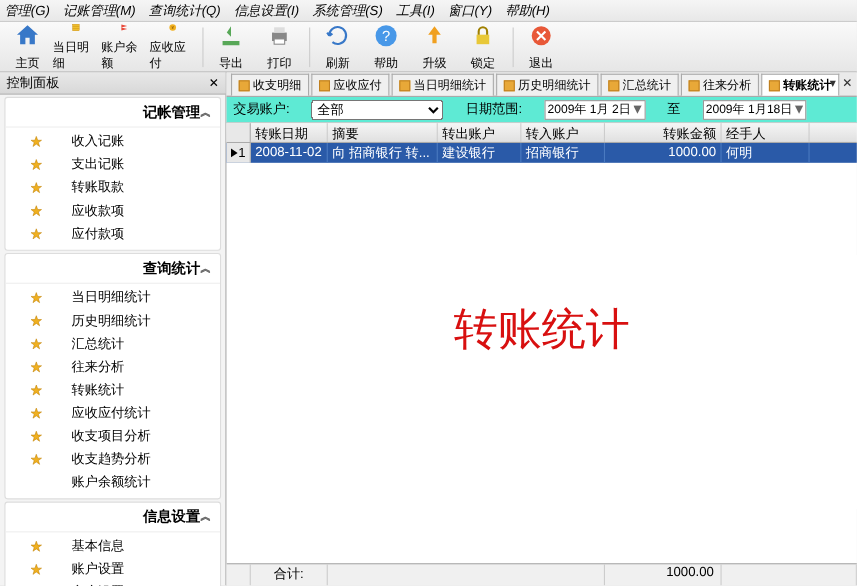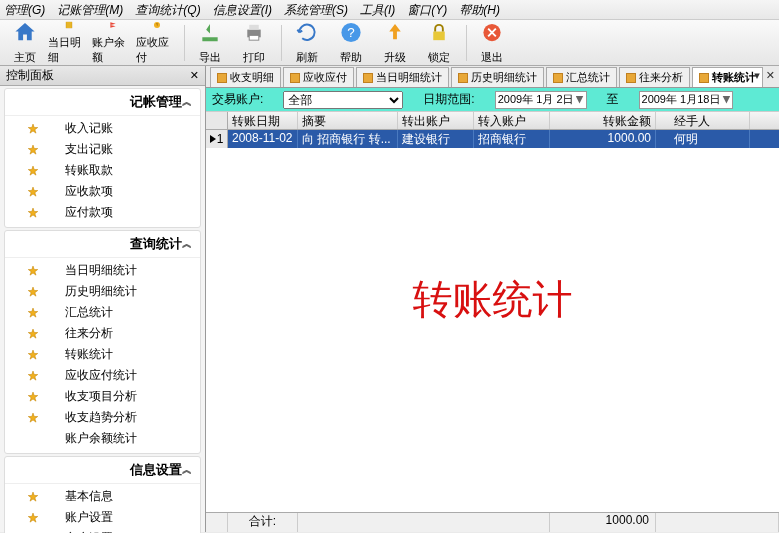--- a/index.html
+++ b/index.html
@@ -42,21 +42,21 @@
 .gridrow { height: 18px; display: flex; font-size: 12px; background: #2a5aa8; color: #fff; }
 .gc { border-right: 1px solid #4a7ac0; padding: 1px 4px; overflow: hidden; white-space: nowrap; }
 .rowmark { width: 22px; background: #e8e8e8; color: #000; text-align: center; border-right: 1px solid #aaa; display: flex; align-items: center; justify-content: center; }
 .rowmark .tri { width: 0; height: 0; border-top: 4px solid transparent; border-bottom: 4px solid transparent; border-left: 6px solid #000; margin-right: 1px; }
 
 .c-date { width: 70px; }
 .c-summary { width: 100px; }
 .c-out { width: 76px; }
 .c-in { width: 76px; }
 .c-amt { width: 106px; text-align: right; }
-.c-op { width: 80px; margin-left: 14px; }
+.c-op { width: 80px; }
 
 .watermark { position: absolute; left: 50%; top: 50%; transform: translate(-50%,-50%); font-size: 40px; color: #d81010; font-family: SimSun, serif; pointer-events: none; }
 
 .footbar { height: 20px; background: #f0f0f0; border-top: 1px solid #aaa; display: flex; font-size: 12px; position: absolute; bottom: 0; left: 0; right: 0; }
 .footcell { border-right: 1px solid #ccc; padding: 0 6px; }
 </style>
 </head>
 <body>
 
 <div class="menubar">

